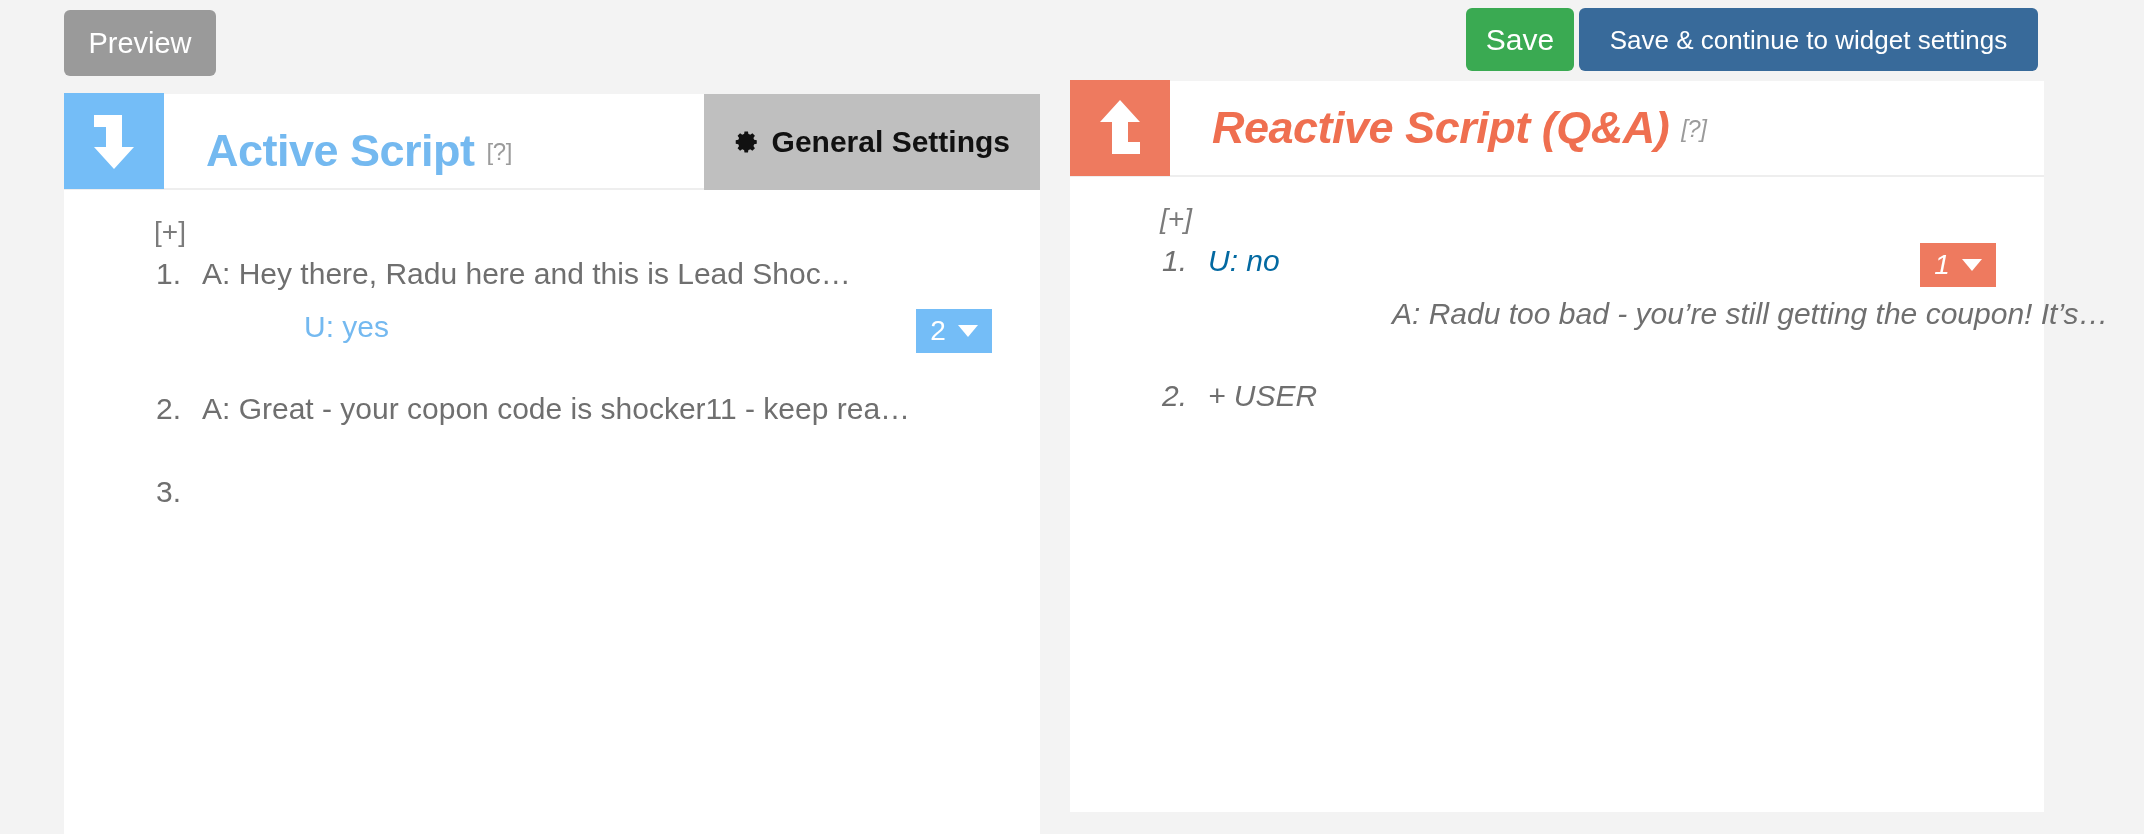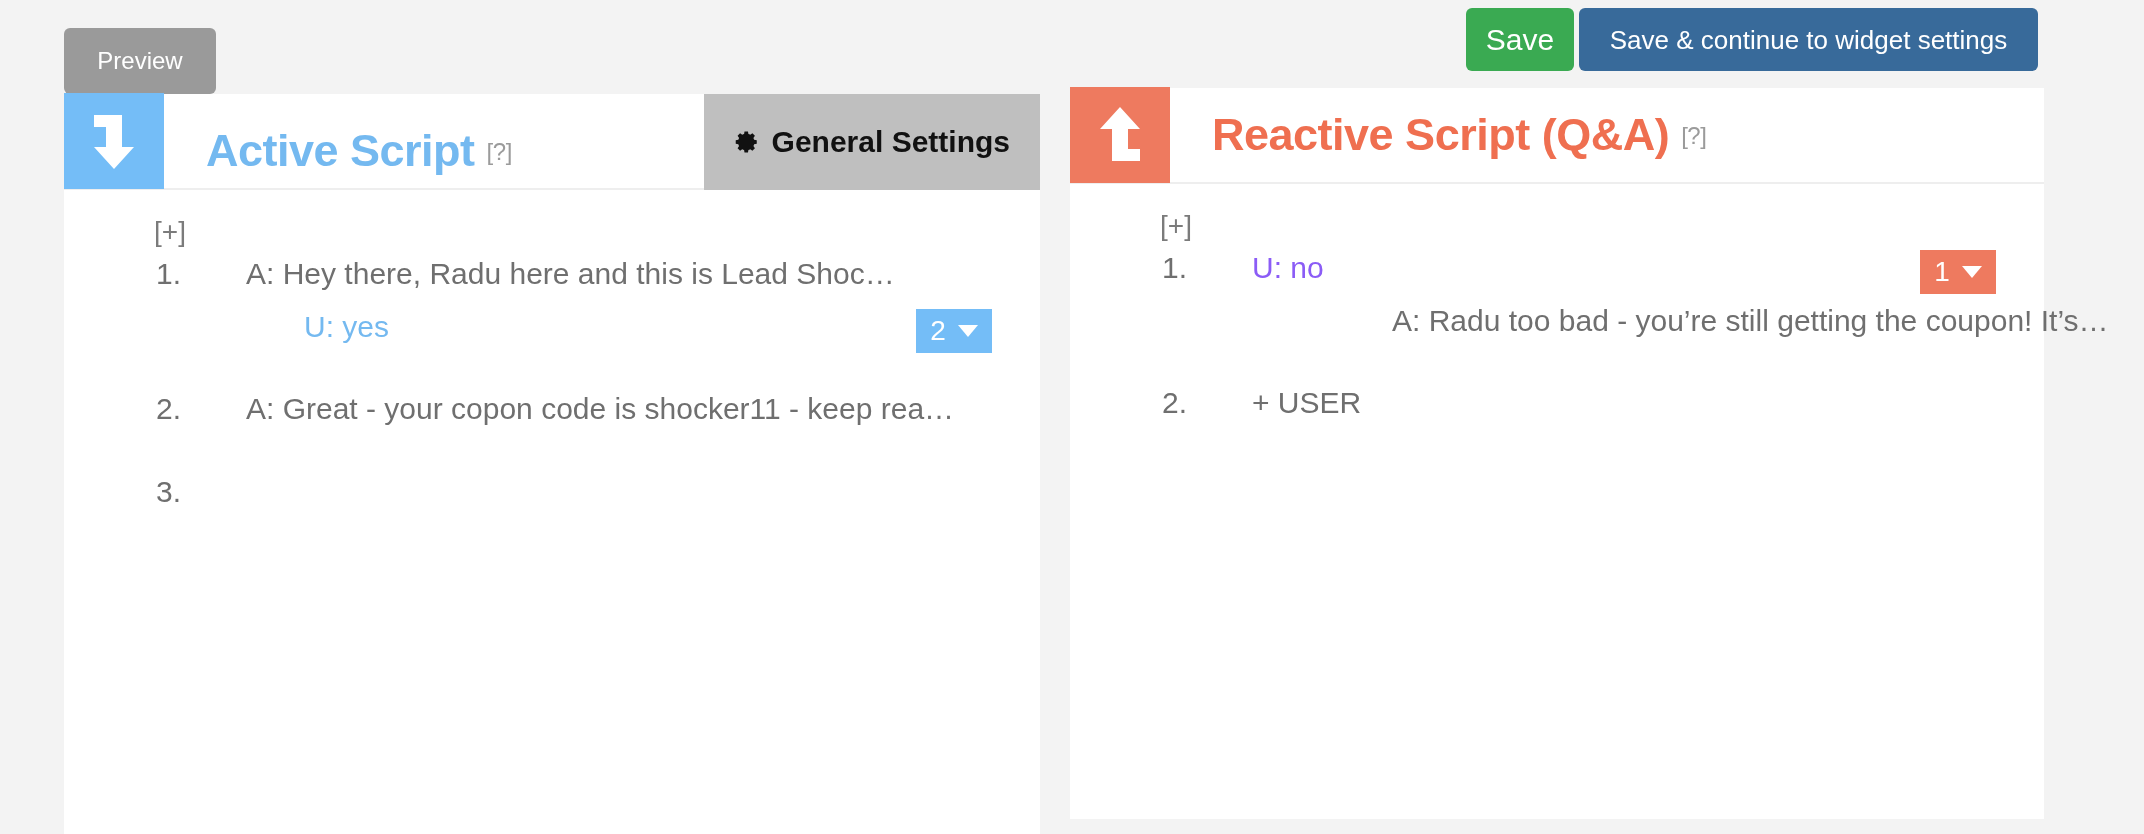--- a/index.html
+++ b/index.html
@@ -36,25 +36,25 @@
     align-items: center;
     justify-content: center;
     border-radius: 6px;
     line-height: 1;
     white-space: nowrap;
   }
 
   .btn-preview {
     position: absolute;
     left: 64px;
-    top: 28px;
+    top: 10px;
     width: 152px;
     height: 66px;
     background: #9a9a9a;
-    font-size: 24px;
+    font-size: 29px;
   }
 
   .btn-save {
     position: absolute;
     left: 1466px;
     top: 8px;
     width: 108px;
     height: 63px;
     background: #3aaa52;
     font-size: 30px;
@@ -70,21 +70,21 @@
     font-size: 26px;
   }
 
   
   .panel {
     position: absolute;
     background: #ffffff;
   }
 
   .panel-left  { left: 64px;   top: 94px; width: 976px;  height: 760px; }
-  .panel-right { left: 1070px; top: 88px; width: 974px;  height: 731px; }
+  .panel-right { left: 1070px; top: 81px; width: 974px;  height: 731px; font-style: italic; }
 
   .panel-header {
     position: relative;
     height: 96px;
     border-bottom: 2px solid #eeeeee;
     display: flex;
     align-items: center;
   }
 
   .icon-block {
@@ -165,29 +165,29 @@
     padding-left: 92px;
     font-size: 30px;
     color: #6f6f6f;
     line-height: 1.35;
   }
 
   .row-text {
     font-size: 30px;
     color: #6f6f6f;
     line-height: 1.35;
-    padding-left: 82px;
+    padding-left: 38px;
     white-space: nowrap;
   }
 
   .row-text.indent-user  { padding-left: 140px; text-align: right; }
   .row-text.indent-agent { padding-left: 222px; }
 
   .row-text.blue   { color: #74b9f0; }
-  .row-text.orange { color: #8b5cf6; }
+  .row-text.orange { color: #0369a1; }
 
   .badge {
     position: absolute;
     right: 48px;
     top: 8px;
     height: 44px;
     min-width: 76px;
     padding: 0 14px;
     color: #ffffff;
     font-size: 28px;

